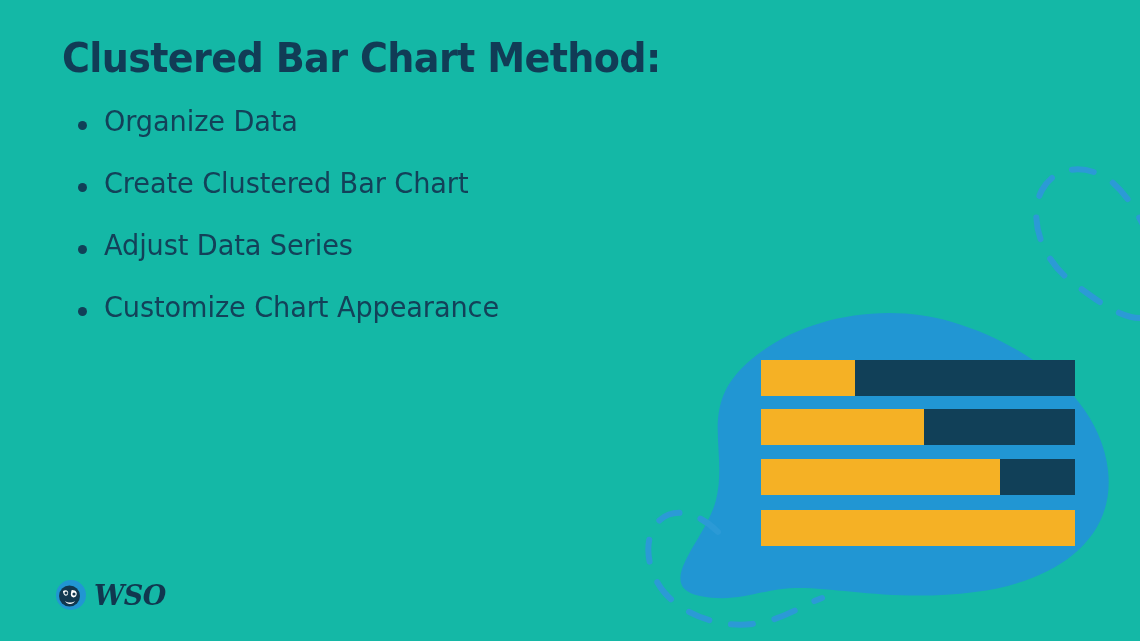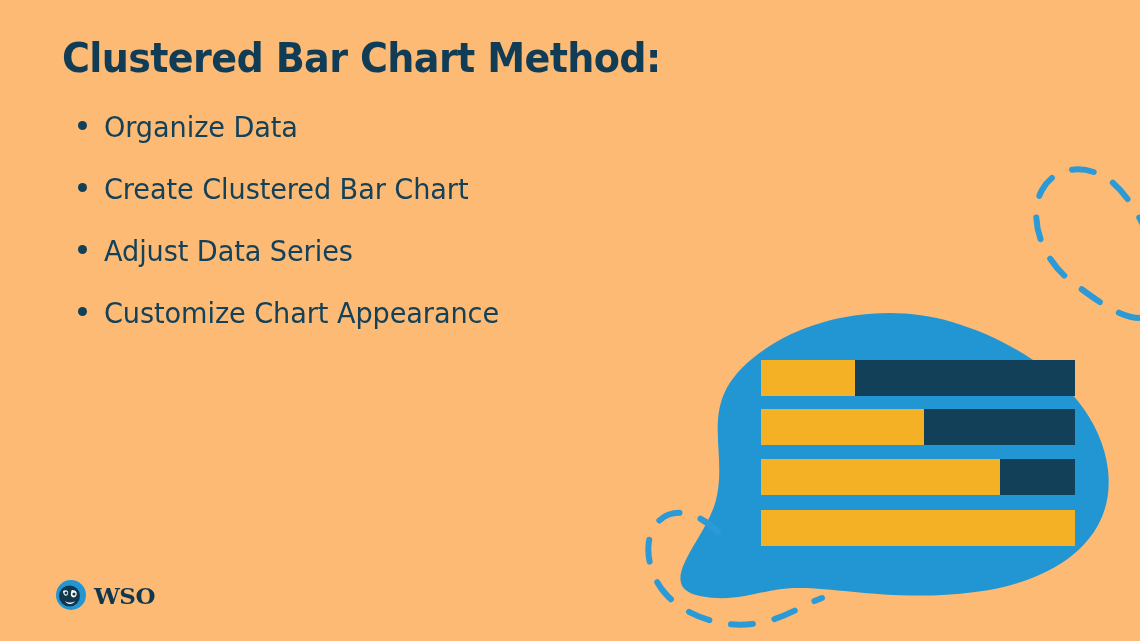--- a/index.html
+++ b/index.html
@@ -9,21 +9,21 @@
   body {
     width: 1140px;
     height: 641px;
     overflow: hidden;
     font-family: "Liberation Sans", sans-serif;
   }
   #slide {
     position: relative;
     width: 1140px;
     height: 641px;
-    background: #fdba74;
+    background: #14b8a6;
     overflow: hidden;
   }
 
   
   #decor-layer {
     position: absolute;
     left: 0;
     top: 0;
     width: 1140px;
     height: 641px;
@@ -53,21 +53,21 @@
     list-style: none;
     margin: 0;
     padding: 0;
   }
   .bullet-item {
     position: relative;
     padding-left: 42px;
     margin-bottom: 28px;
     height: 34px;
     display: flex;
-    align-items: flex-end;
+    align-items: flex-start;
   }
   .bullet-dot {
     position: absolute;
     left: 16px;
     top: 50%;
     width: 9px;
     height: 9px;
     margin-top: -4px;
     border-radius: 50%;
     background: #114058;
@@ -93,25 +93,26 @@
     align-items: center;
     gap: 7px;
   }
   #logo-mark {
     width: 32px;
     height: 32px;
     display: block;
   }
   #logo-text {
     font-family: "DejaVu Serif", serif;
-    font-size: 23px;
+    font-size: 27px;
     font-weight: bold;
     color: #11374f;
     letter-spacing: -0.5px;
     line-height: 1;
+    font-style: italic;
   }
 
   
   #chart-graphic {
     position: absolute;
     left: 0;
     top: 0;
     width: 1140px;
     height: 641px;
   }

